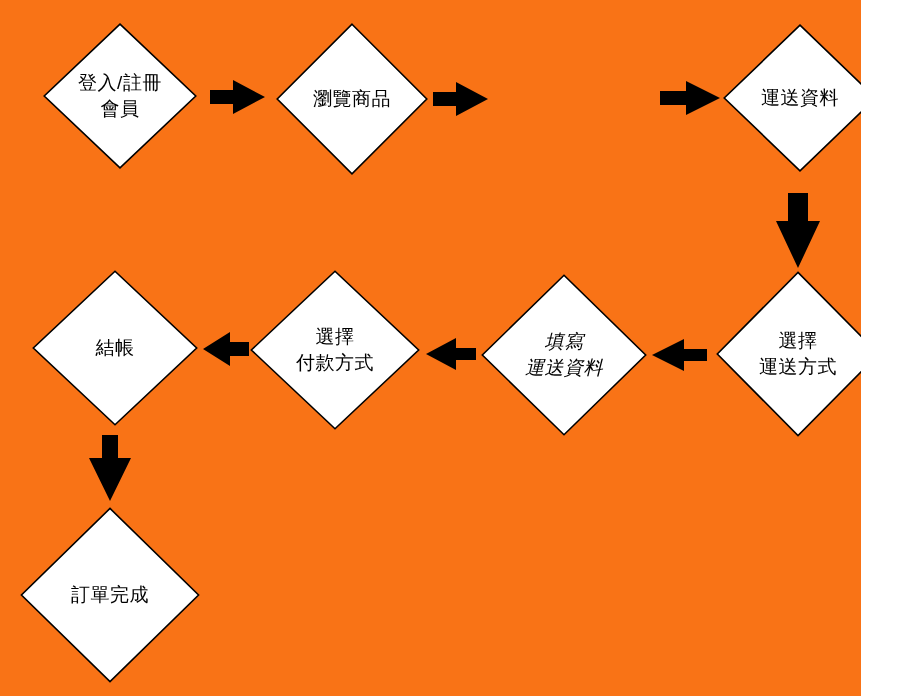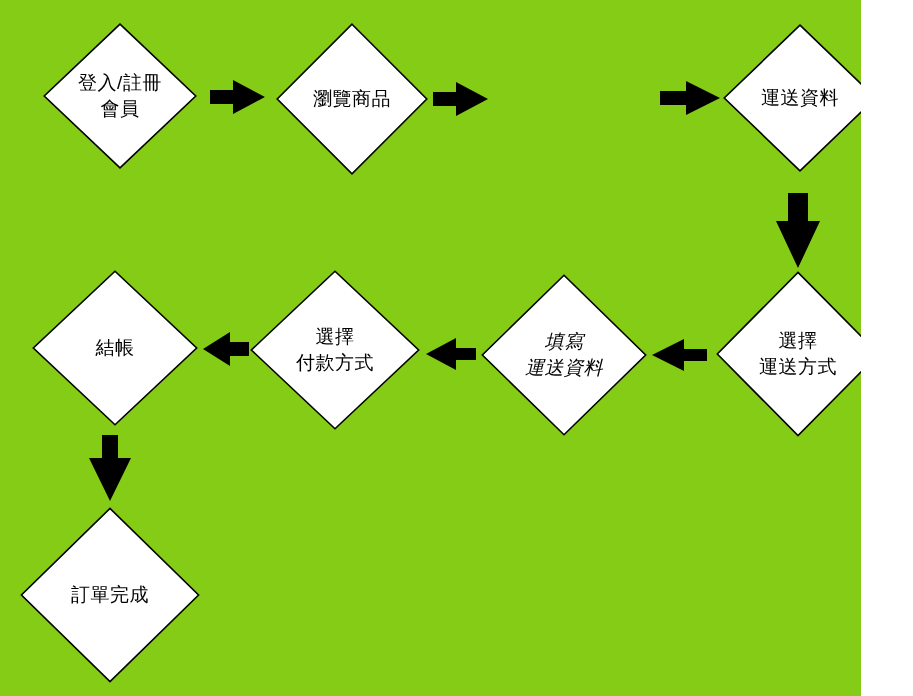--- a/index.html
+++ b/index.html
@@ -5,21 +5,21 @@
   html, body {
     margin: 0;
     padding: 0;
     background: #ffffff;
     font-family: "Liberation Sans", "DejaVu Sans", sans-serif;
   }
   .canvas {
     position: relative;
     width: 861px;
     height: 696px;
-    background: #84cc16;
+    background: #f97316;
     overflow: hidden;
   }
   .arrow-layer {
     position: absolute;
     left: 0;
     top: 0;
     width: 913px;
     height: 696px;
     pointer-events: none;
   }

